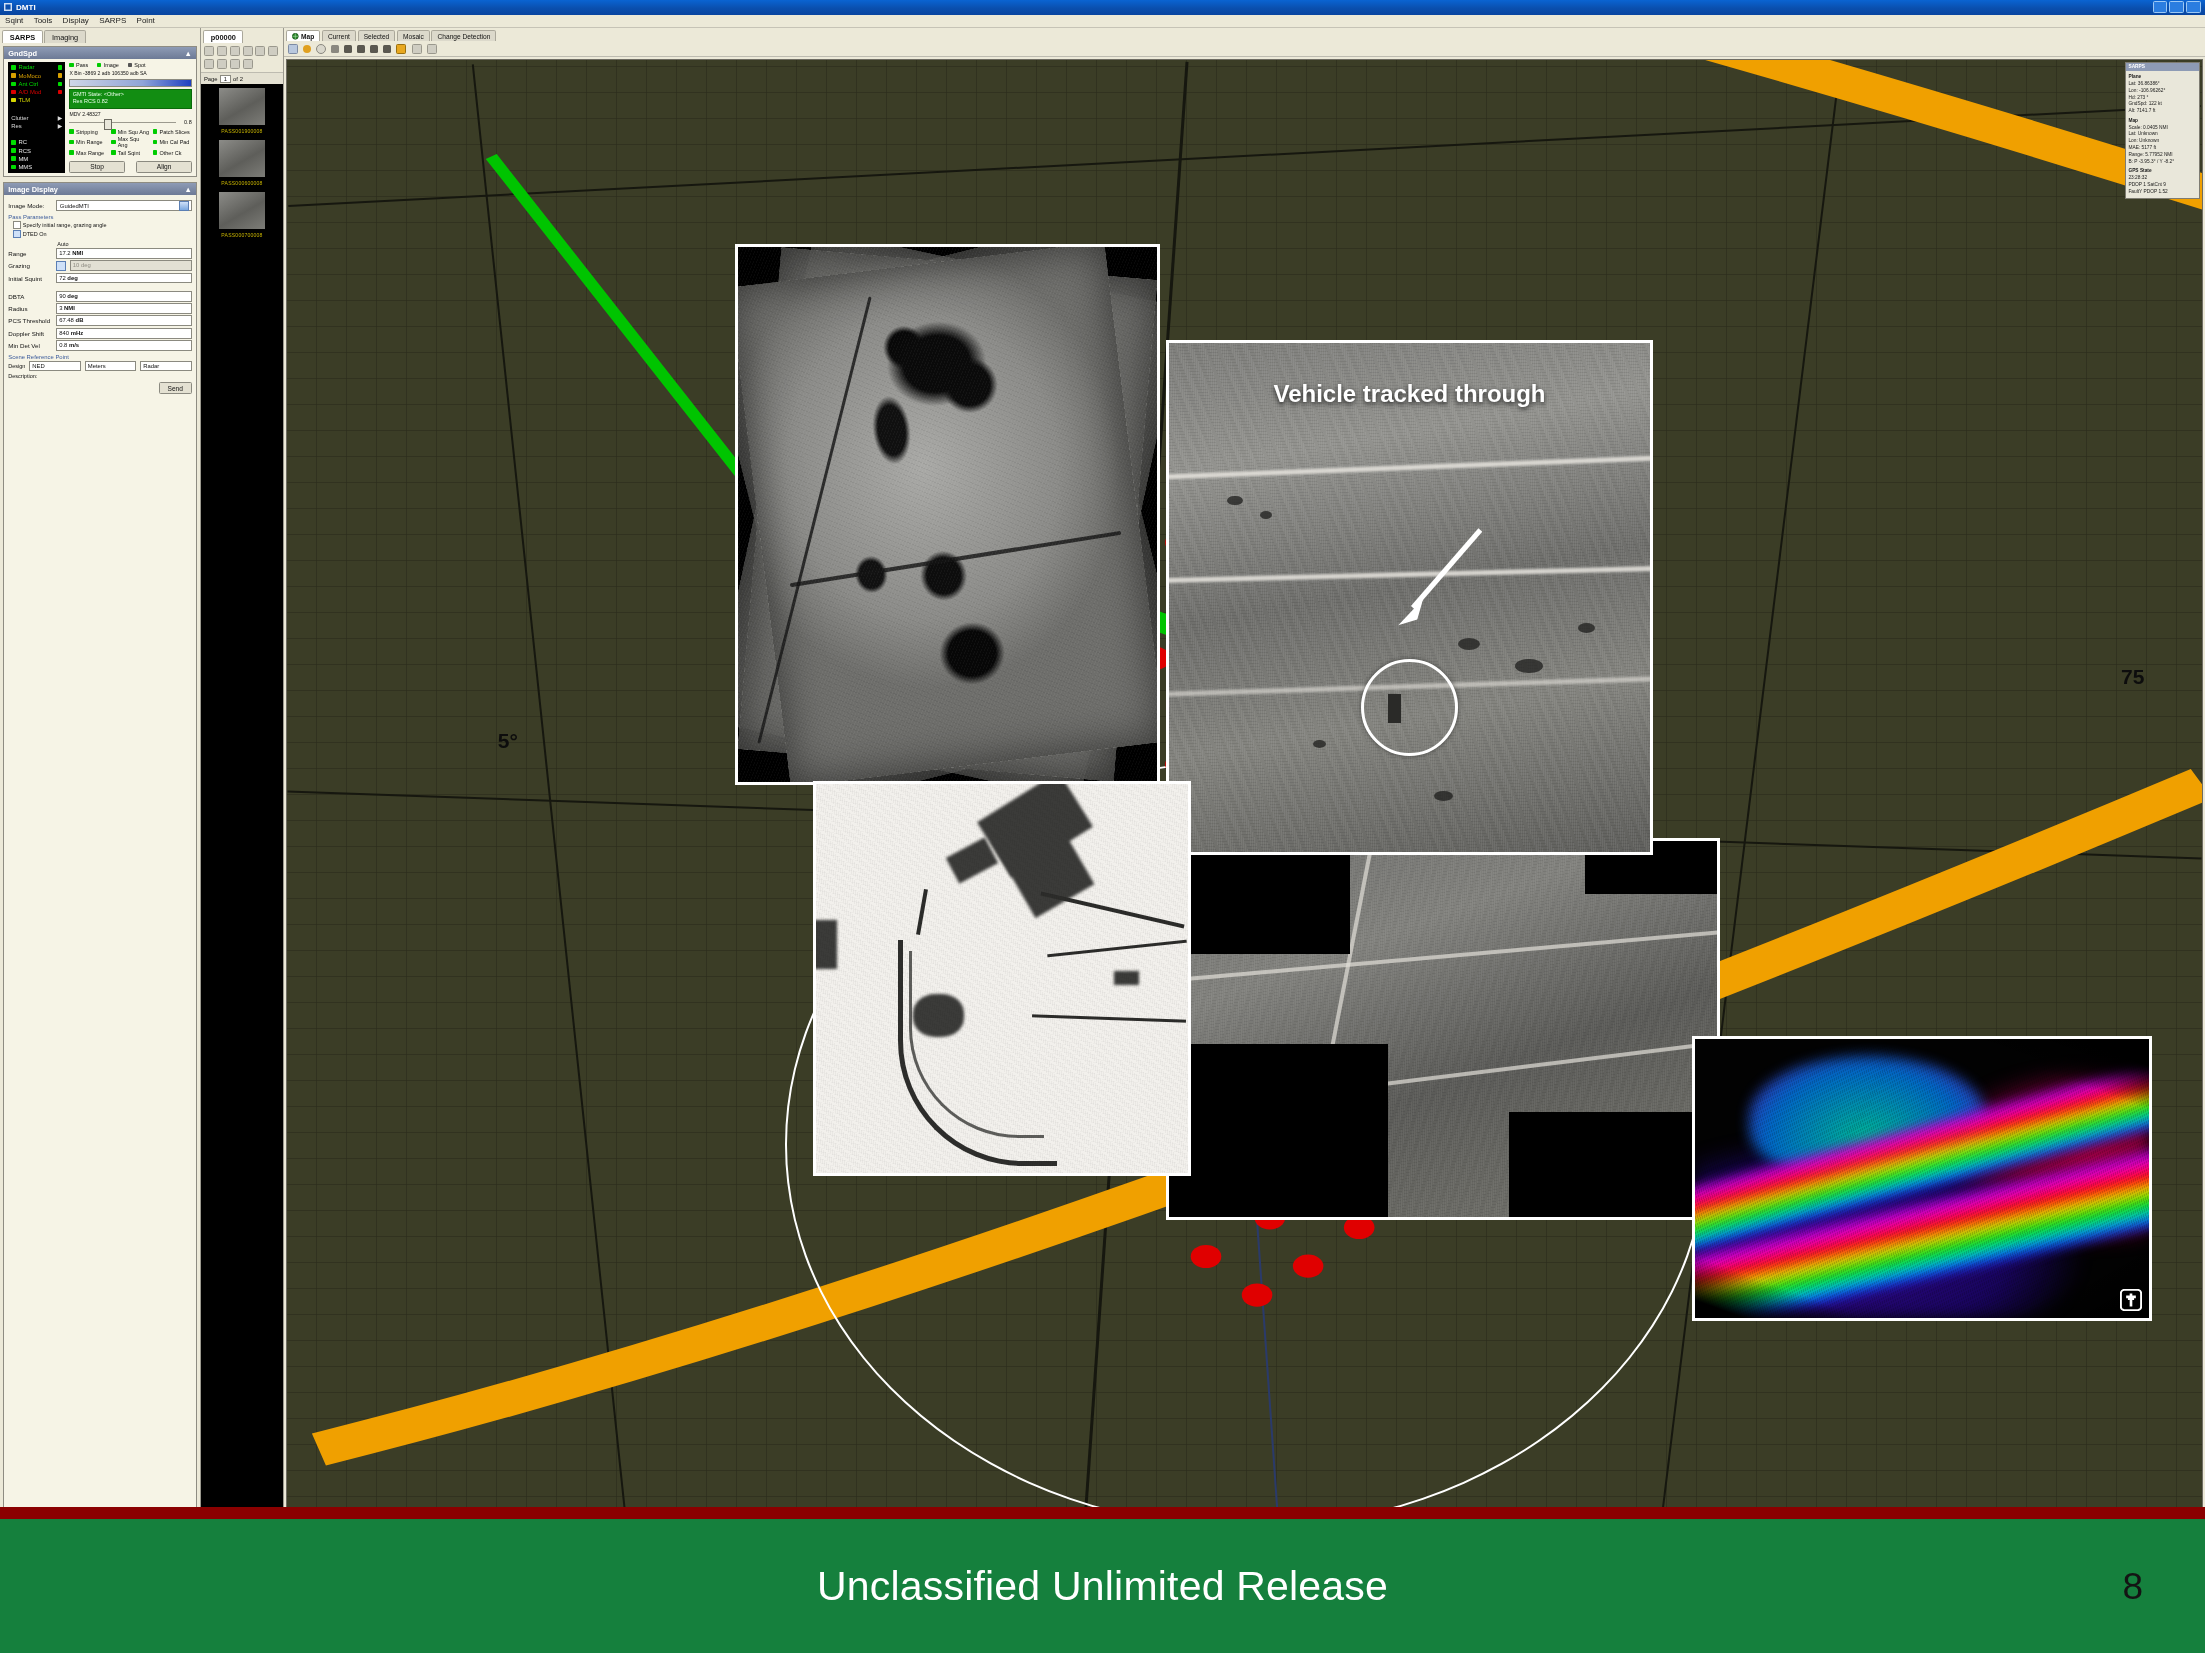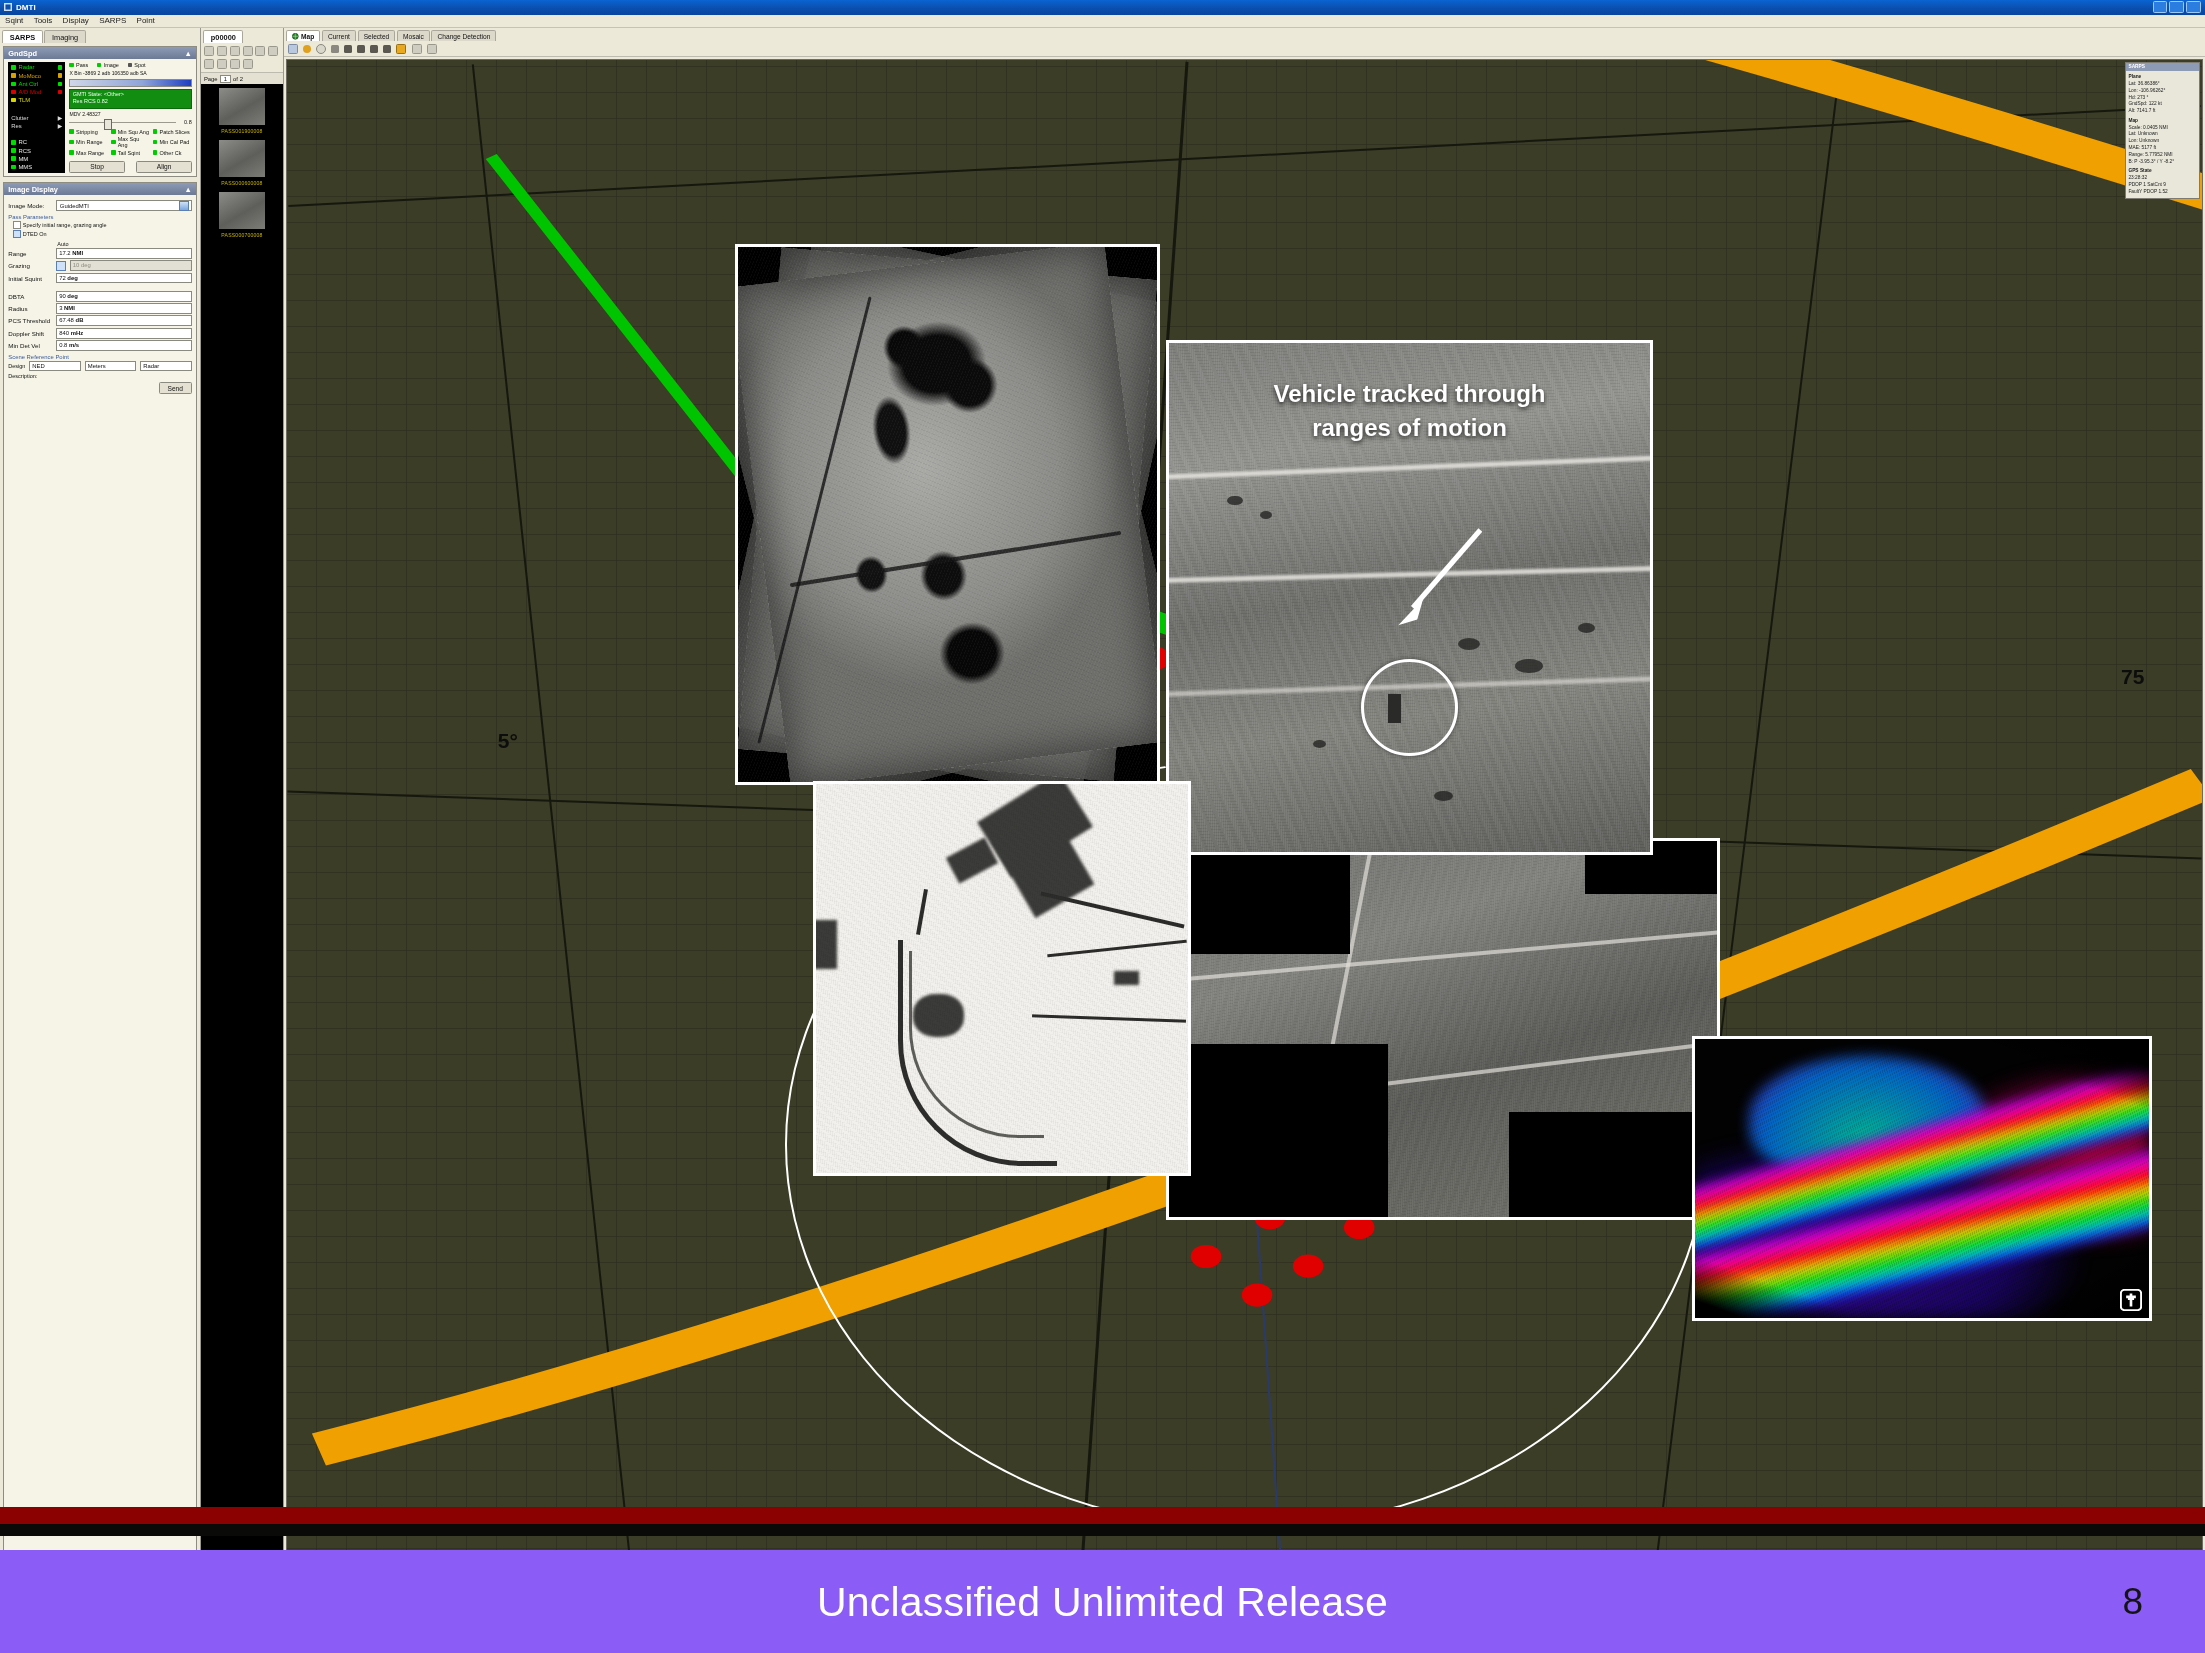--- a/index.html
+++ b/index.html
@@ -221,21 +221,21 @@
                  linear-gradient(330deg,#000 0 5%,transparent 15%);}
   .ifs-wm{position:absolute;right:7.4px;bottom:6.6px;width:22px;height:22px;}
 
   
   #caption{position:absolute;left:75px;top:1371px;width:2058px;color:#fff;font-size:51px;
       line-height:1.30;text-shadow:0 2.2px 8.8px rgba(0,0,0,.95);}
 
   
   #redbar{position:absolute;left:0;bottom:129px;width:2205px;height:17.6px;background:#8B0000;}
   #gapbar{position:absolute;left:0;bottom:118px;width:2205px;height:11.8px;background:#0a0a09;}
-  #footer{position:absolute;left:0;bottom:0;width:2205px;height:104px;background:#8b5cf6;
+  #footer{position:absolute;left:0;bottom:0;width:2205px;height:135px;background:#15803d;
       display:flex;align-items:center;}
   #footer-text{position:absolute;left:0;width:100%;text-align:center;color:#fff;font-size:41px;
       letter-spacing:0.2px;}
   #page-num{position:absolute;right:62px;color:#141414;font-size:37px;font-weight:400;}
 </style>
 </head>
 <body>
 
 <div id="slide">
 
@@ -333,21 +333,20 @@
       <div class="vtrack c"></div>
       <div class="vbush" style="left:12%;top:30%;width:16px;height:9.6px;"></div>
       <div class="vbush" style="left:19%;top:33%;width:11.8px;height:8px;"></div>
       <div class="vbush" style="left:60%;top:58%;width:22px;height:11.8px;"></div>
       <div class="vbush" style="left:72%;top:62%;width:28px;height:14.7px;"></div>
       <div class="vbush" style="left:85%;top:55%;width:17.6px;height:10.3px;"></div>
       <div class="vbush" style="left:30%;top:78%;width:13.2px;height:8px;"></div>
       <div class="vbush" style="left:55%;top:88%;width:19px;height:10.3px;"></div>
       <div class="vannot">
         <div>Vehicle tracked through</div>
-        <div>ranges of motion</div>
       </div>
       <svg style="position:absolute;left:45%;top:35%;width:110px;height:125px;" viewBox="0 0 150 170">
         <line x1="130" y1="12" x2="38" y2="118" stroke="#fff" stroke-width="7"></line>
         <polygon points="20,140 52,106 44,134 18,142" fill="#fff"></polygon>
       </svg>
       <div class="vcircle"></div>
       <div class="vtarget"></div>
     </div>
 
     <div class="imgframe" id="img-circle">

